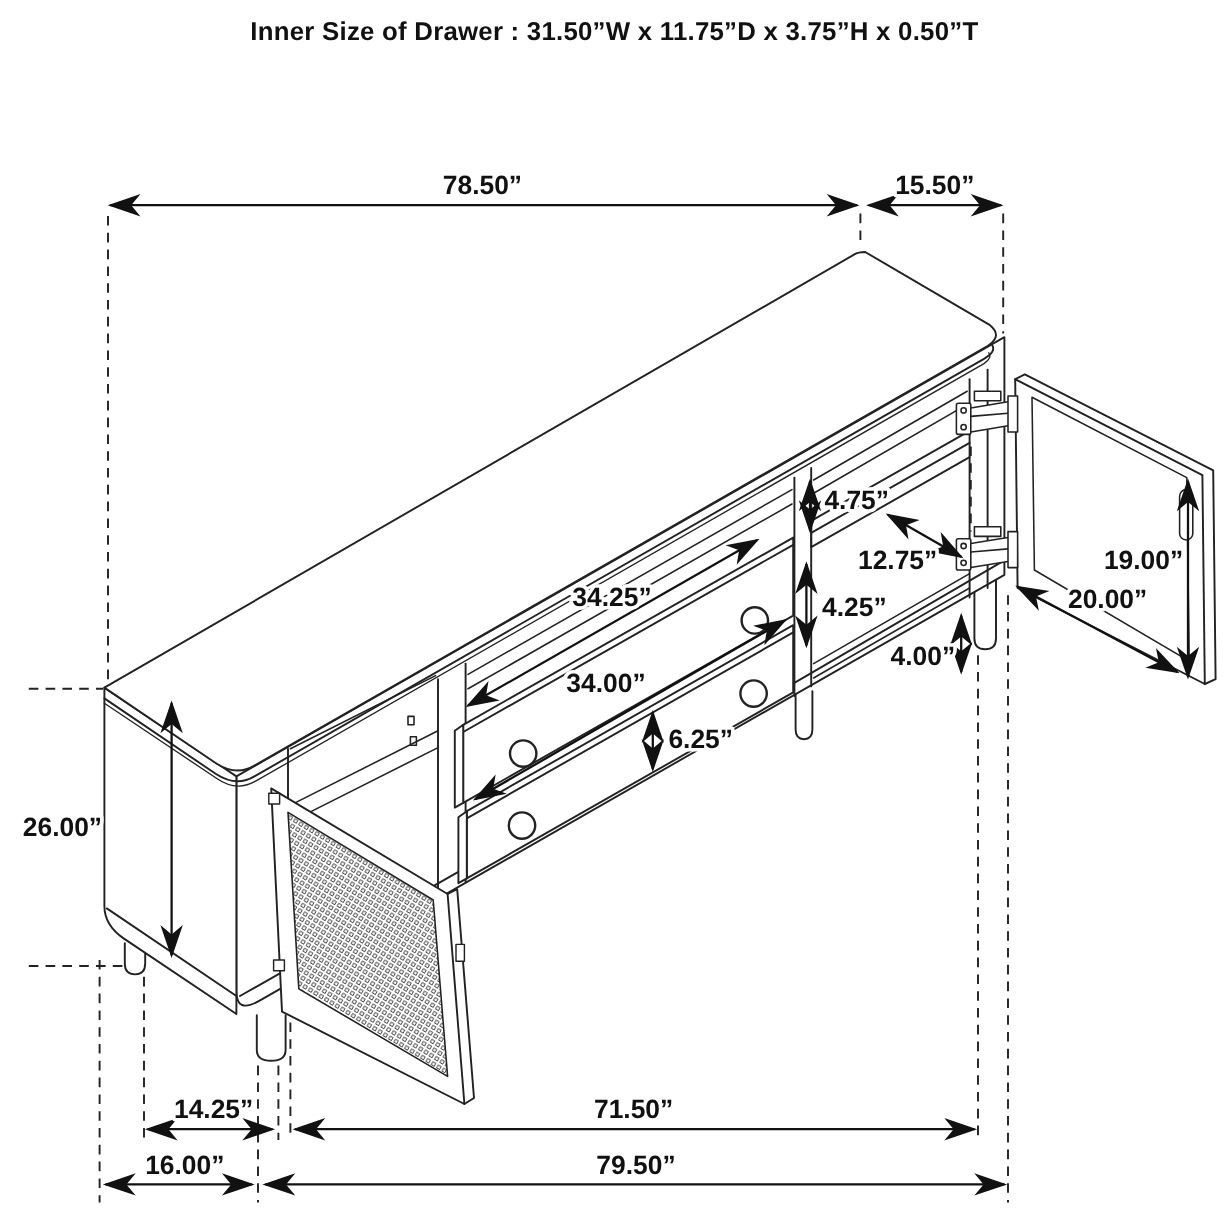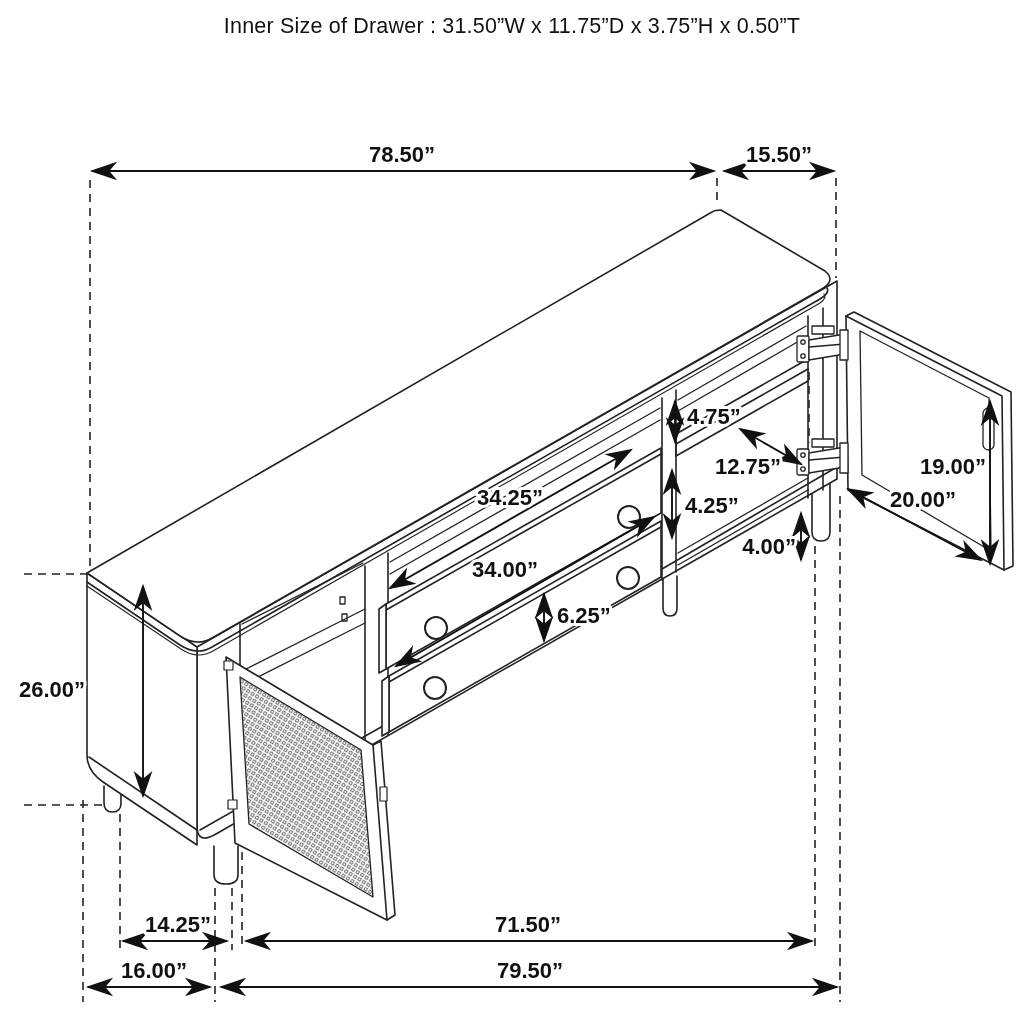--- a/index.html
+++ b/index.html
@@ -1,19 +1,19 @@
 <!DOCTYPE html>
 <html><head>
 <meta charset="utf-8">
 <style>
   html,body{margin:0;padding:0;background:#fff;}
   .page{position:relative;width:1024px;height:1024px;background:#fff;overflow:hidden;
         font-family:"Liberation Sans", sans-serif;}
   .title{position:absolute;top:14px;left:0;width:100%;text-align:center;
-         font-size:21.5px;font-weight:normal;color:#111;letter-spacing:.2px;}
+         font-size:21.5px;font-weight:bold;color:#111;letter-spacing:.2px;}
   svg text{font-family:"Liberation Sans", sans-serif;font-weight:bold;font-size:22px;fill:#111;
            paint-order:stroke;stroke:#ffffff;stroke-width:6px;stroke-linejoin:round;}
   .fig  path,.fig line,.fig polyline,.fig rect,.fig circle{vector-effect:none;}
 </style>
 </head>
 <body>
 
 <div class="page">
   <div class="title">Inner Size of Drawer : 31.50”W x 11.75”D x 3.75”H x 0.50”T</div>
 

